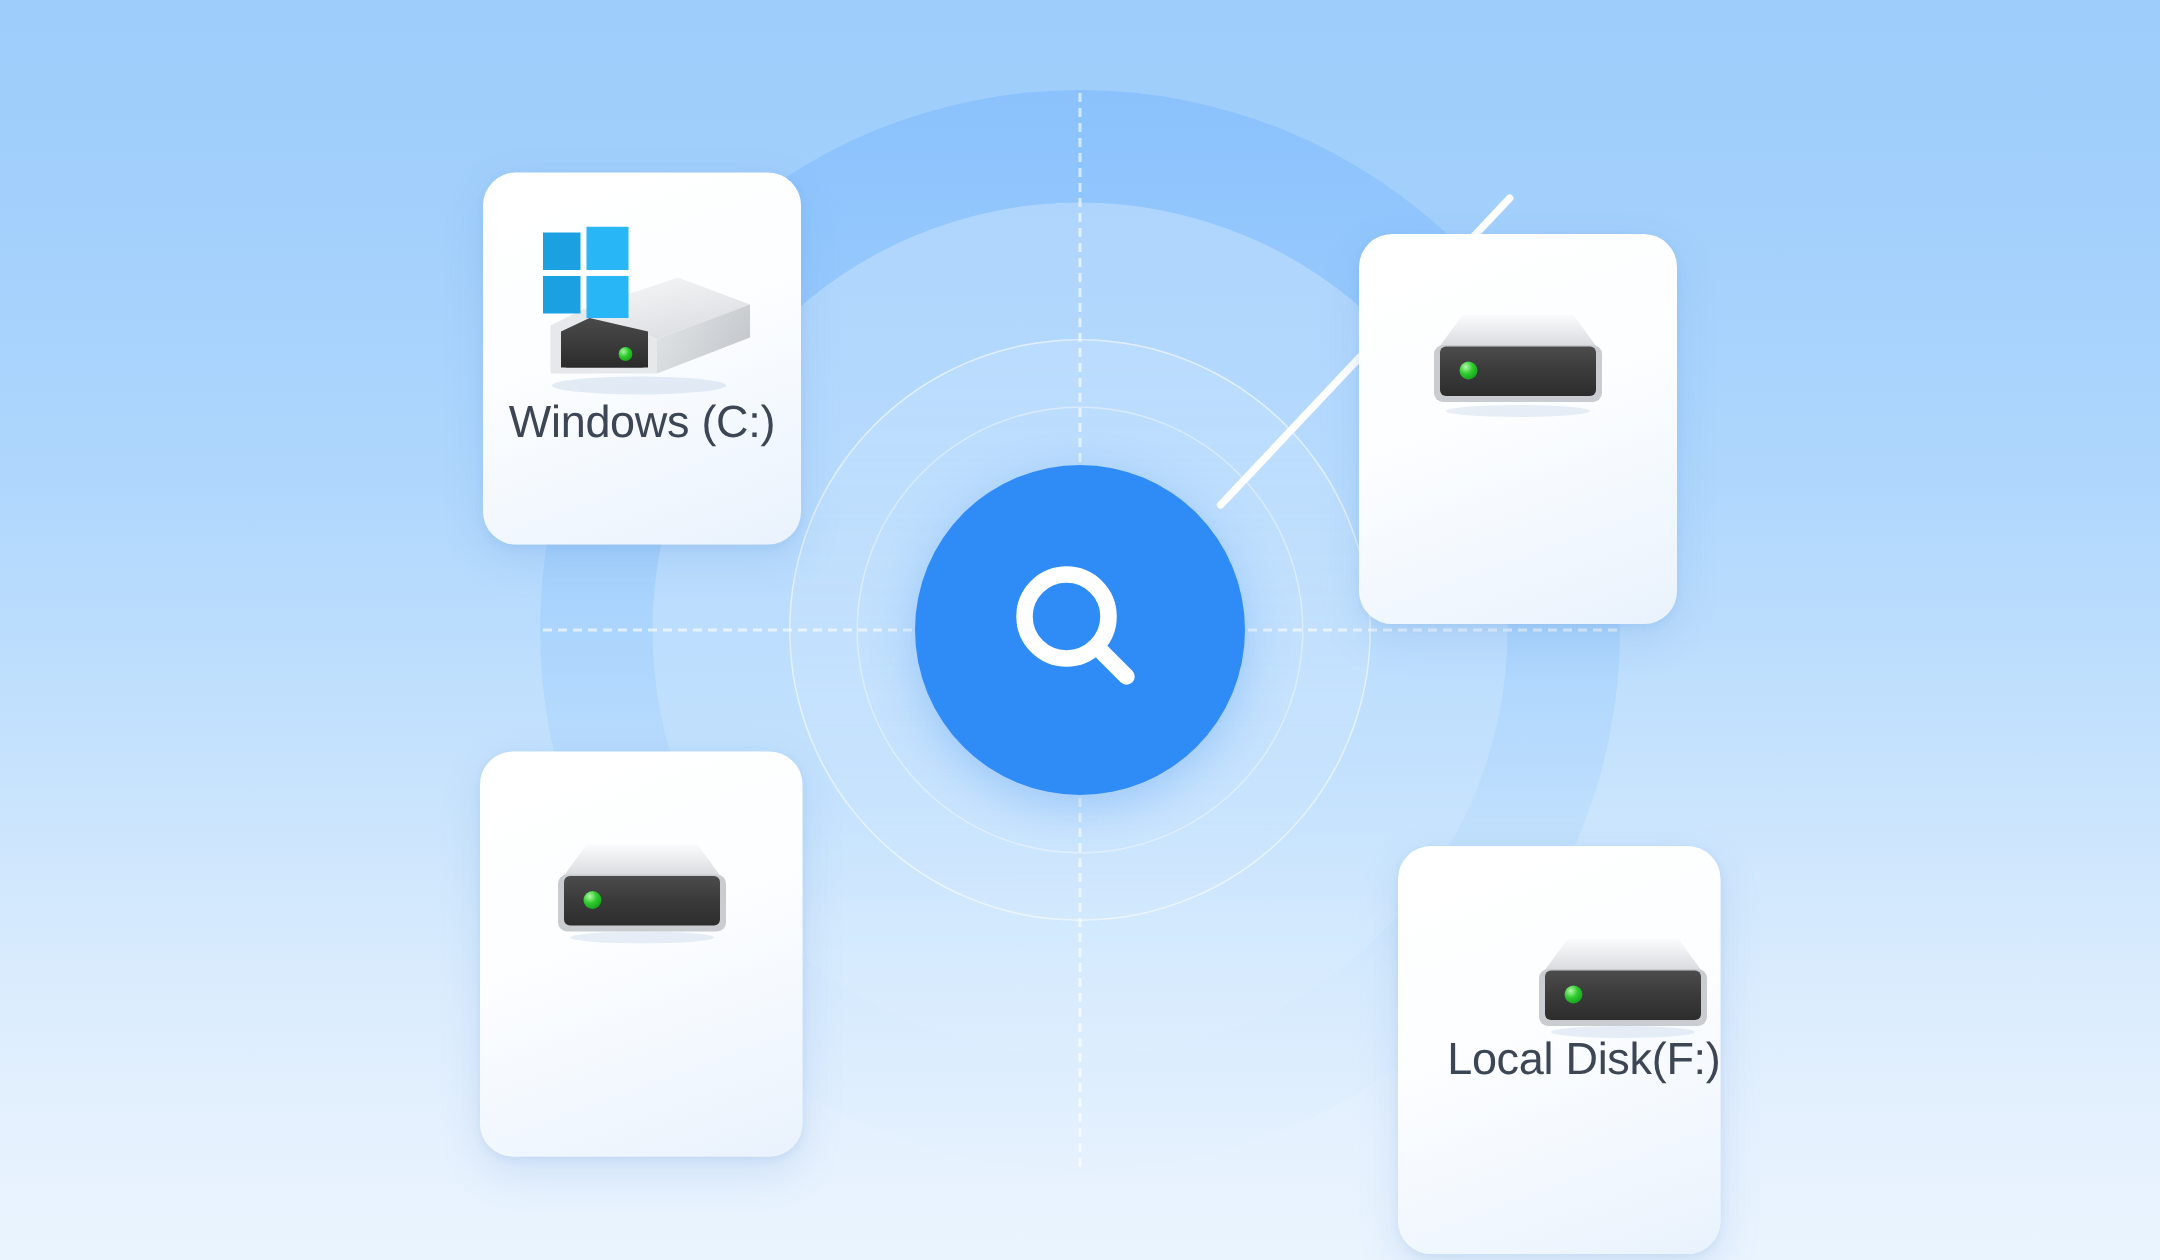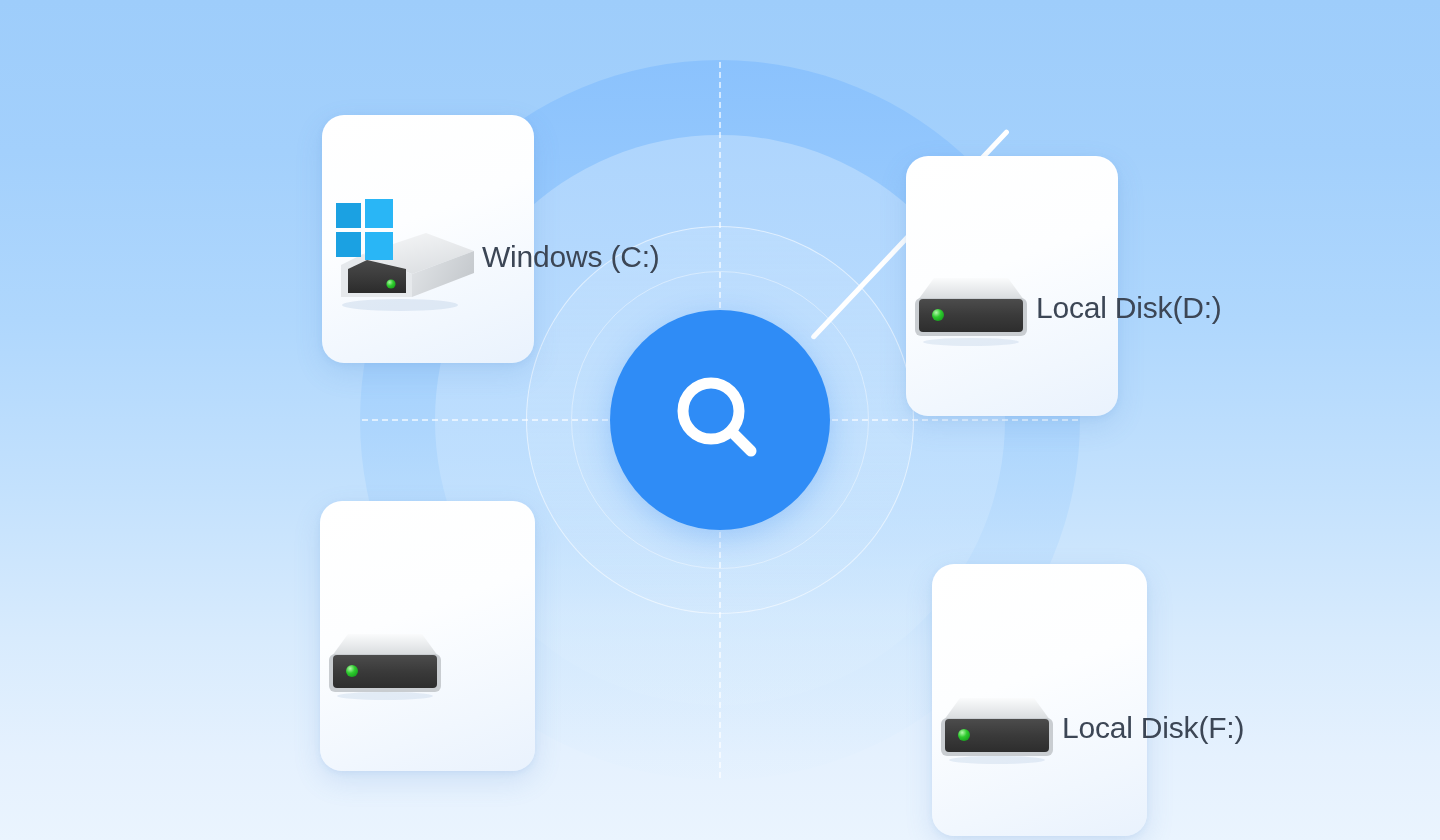--- a/index.html
+++ b/index.html
@@ -86,20 +86,21 @@
   }
   .hub svg { display: block; }
 
   
   .card {
     position: absolute;
     border-radius: 22px;
     background: linear-gradient(160deg, #FFFFFF 0%, #FDFEFF 42%, #F1F7FE 78%, #E9F2FD 100%);
     box-shadow: 0 10px 28px rgba(79,136,204,0.16), 0 2px 6px rgba(79,136,204,0.10);
     display: flex;
+    flex-direction: column;
     align-items: center;
     justify-content: flex-start;
   }
   .card-icon {
     position: relative;
     display: flex;
     align-items: center;
     justify-content: center;
   }
   .card-label {
@@ -207,21 +208,20 @@
         <ellipse cx="65" cy="74" rx="48" ry="4" fill="#9BB8D6" opacity="0.22"></ellipse>
 
         <path d="M28,10 L102,10 L118,32 L12,32 Z" fill="url(#d-top)"></path>
 
         <rect x="9" y="30" width="112" height="38" rx="6" fill="#C9CDD1"></rect>
 
         <rect x="13" y="31" width="104" height="33" rx="4" fill="url(#d-front)"></rect>
         <circle cx="32" cy="47" r="6" fill="url(#d-led)"></circle>
       </svg>
     </div>
-    <div class="card-label">Local Disk(D:)</div>
   </div>
 
   <div class="card" style="left:320px; top:501px; width:215px; height:214px; padding-top:56px;">
     <div class="card-icon" style="width:130px; height:72px;">
       <svg width="130" height="72" viewBox="0 0 130 72" aria-hidden="true">
         <defs>
           <linearGradient id="e-top" x1="0" y1="0" x2="0" y2="1">
             <stop offset="0" stop-color="#FAFBFC"></stop>
             <stop offset="1" stop-color="#D7DADD"></stop>
           </linearGradient>
@@ -238,21 +238,21 @@
         </defs>
         <ellipse cx="65" cy="68" rx="48" ry="4" fill="#9BB8D6" opacity="0.22"></ellipse>
         <path d="M28,6 L102,6 L118,28 L12,28 Z" fill="url(#e-top)"></path>
         <rect x="9" y="26" width="112" height="38" rx="6" fill="#C9CDD1"></rect>
         <rect x="13" y="27" width="104" height="33" rx="4" fill="url(#e-front)"></rect>
         <circle cx="32" cy="43" r="6" fill="url(#e-led)"></circle>
       </svg>
     </div>
   </div>
 
-  <div class="card" style="left:932px; top:564px; width:215px; height:216px; padding-top:56px;">
+  <div class="card" style="left:932px; top:564px; width:215px; height:216px; padding-top:56px;align-items:flex-end;">
     <div class="card-icon" style="width:130px; height:72px;">
       <svg width="130" height="72" viewBox="0 0 130 72" aria-hidden="true">
         <defs>
           <linearGradient id="f-top" x1="0" y1="0" x2="0" y2="1">
             <stop offset="0" stop-color="#FAFBFC"></stop>
             <stop offset="1" stop-color="#D7DADD"></stop>
           </linearGradient>
           <linearGradient id="f-front" x1="0" y1="0" x2="0" y2="1">
             <stop offset="0" stop-color="#4C4C4C"></stop>
             <stop offset="0.5" stop-color="#3A3A3A"></stop>

